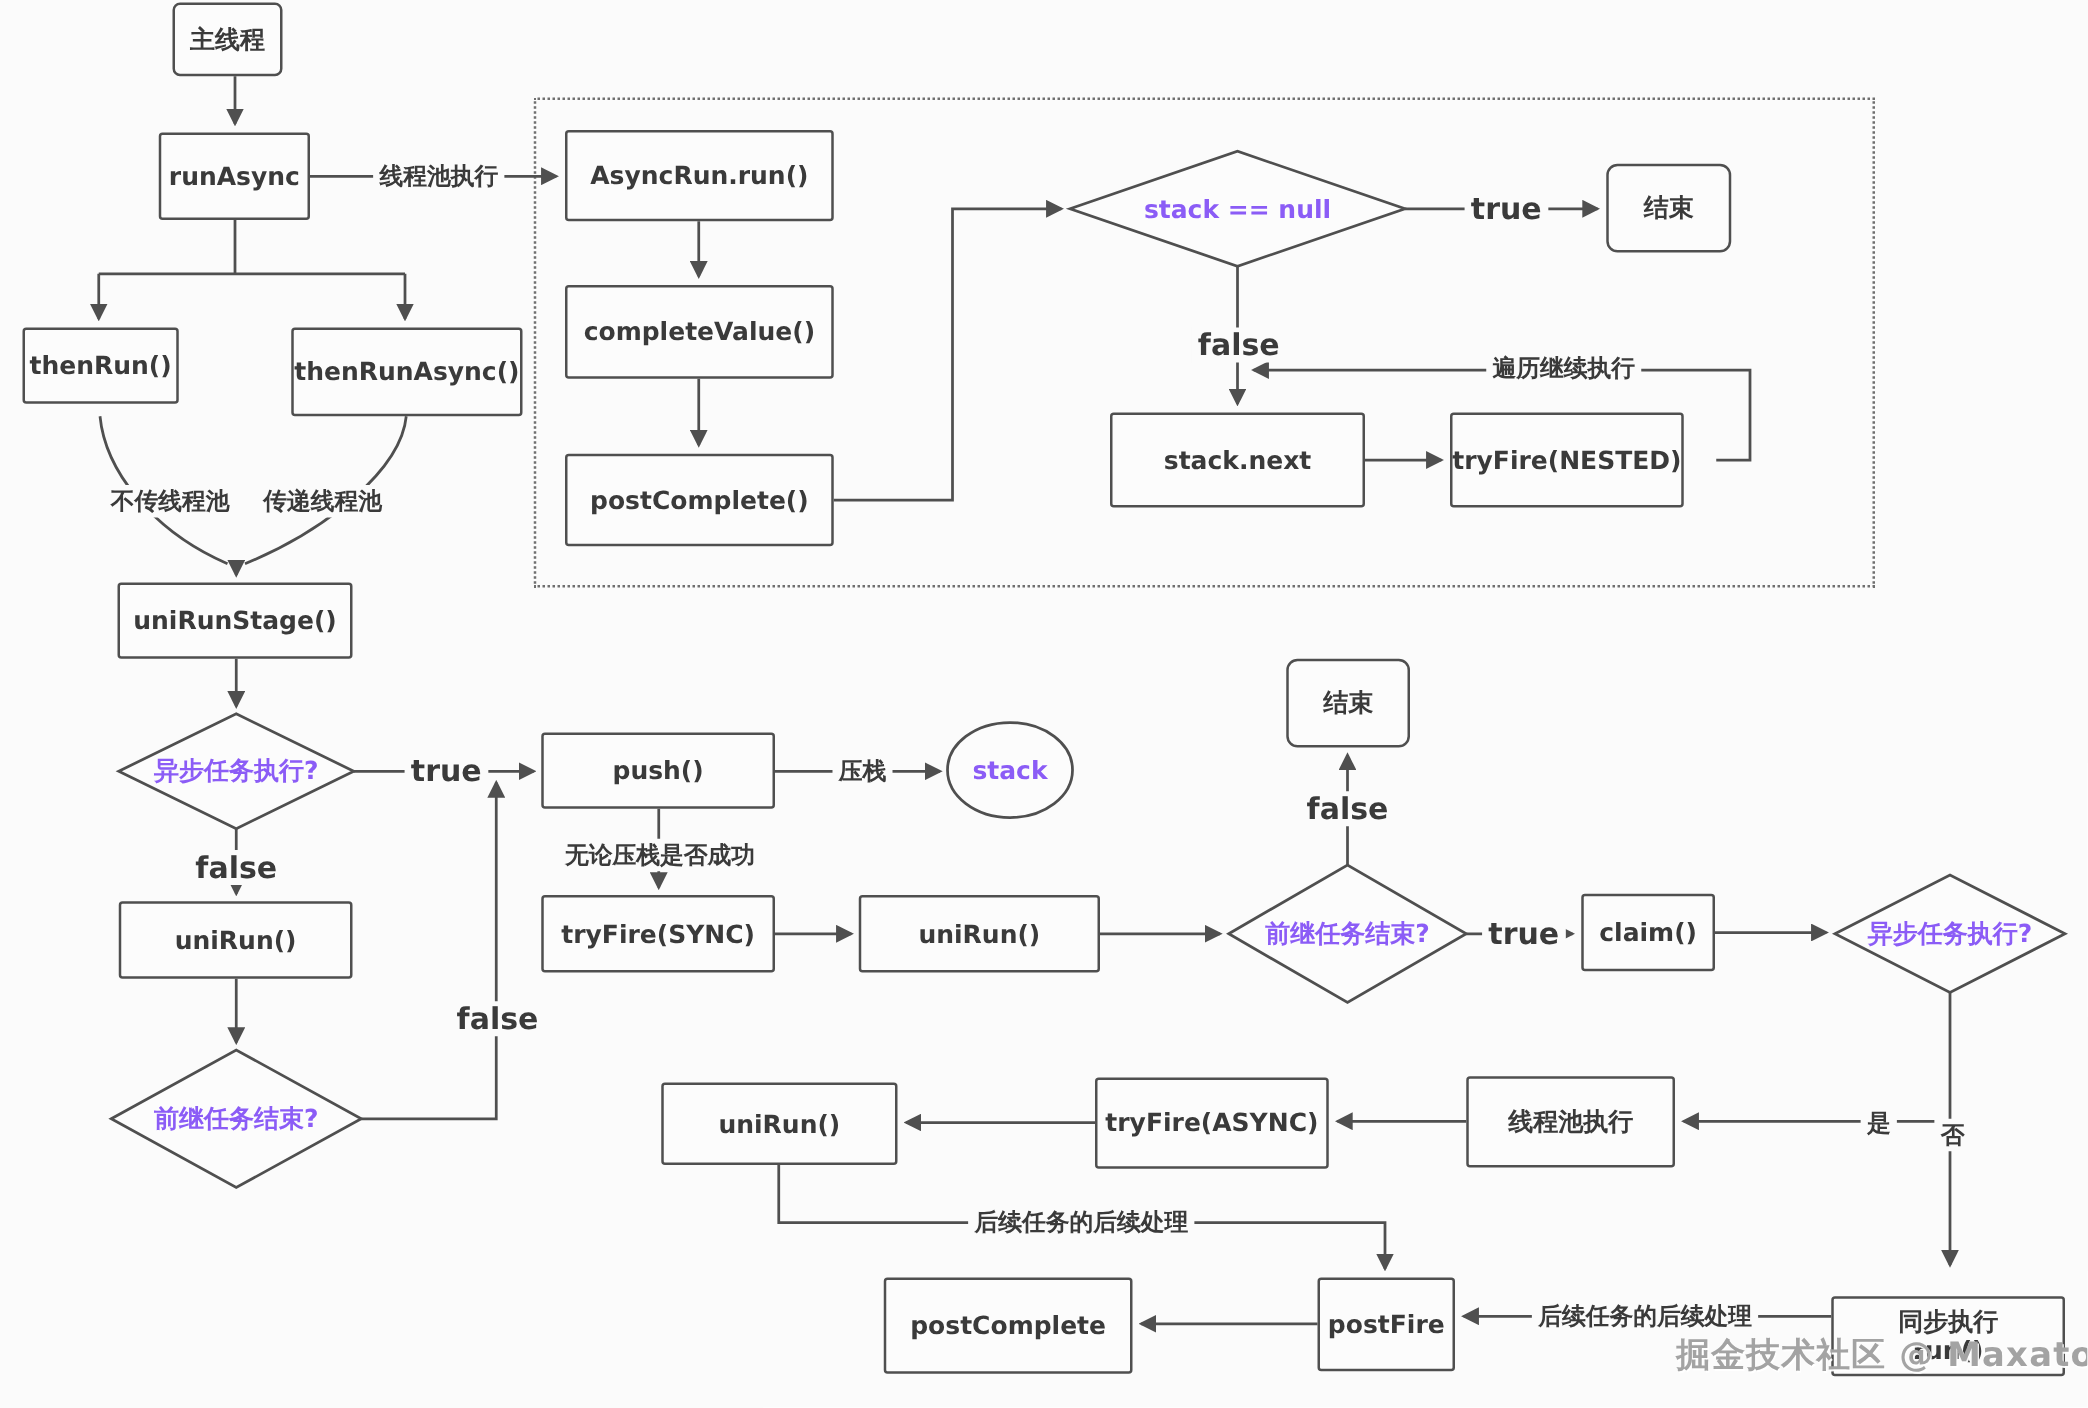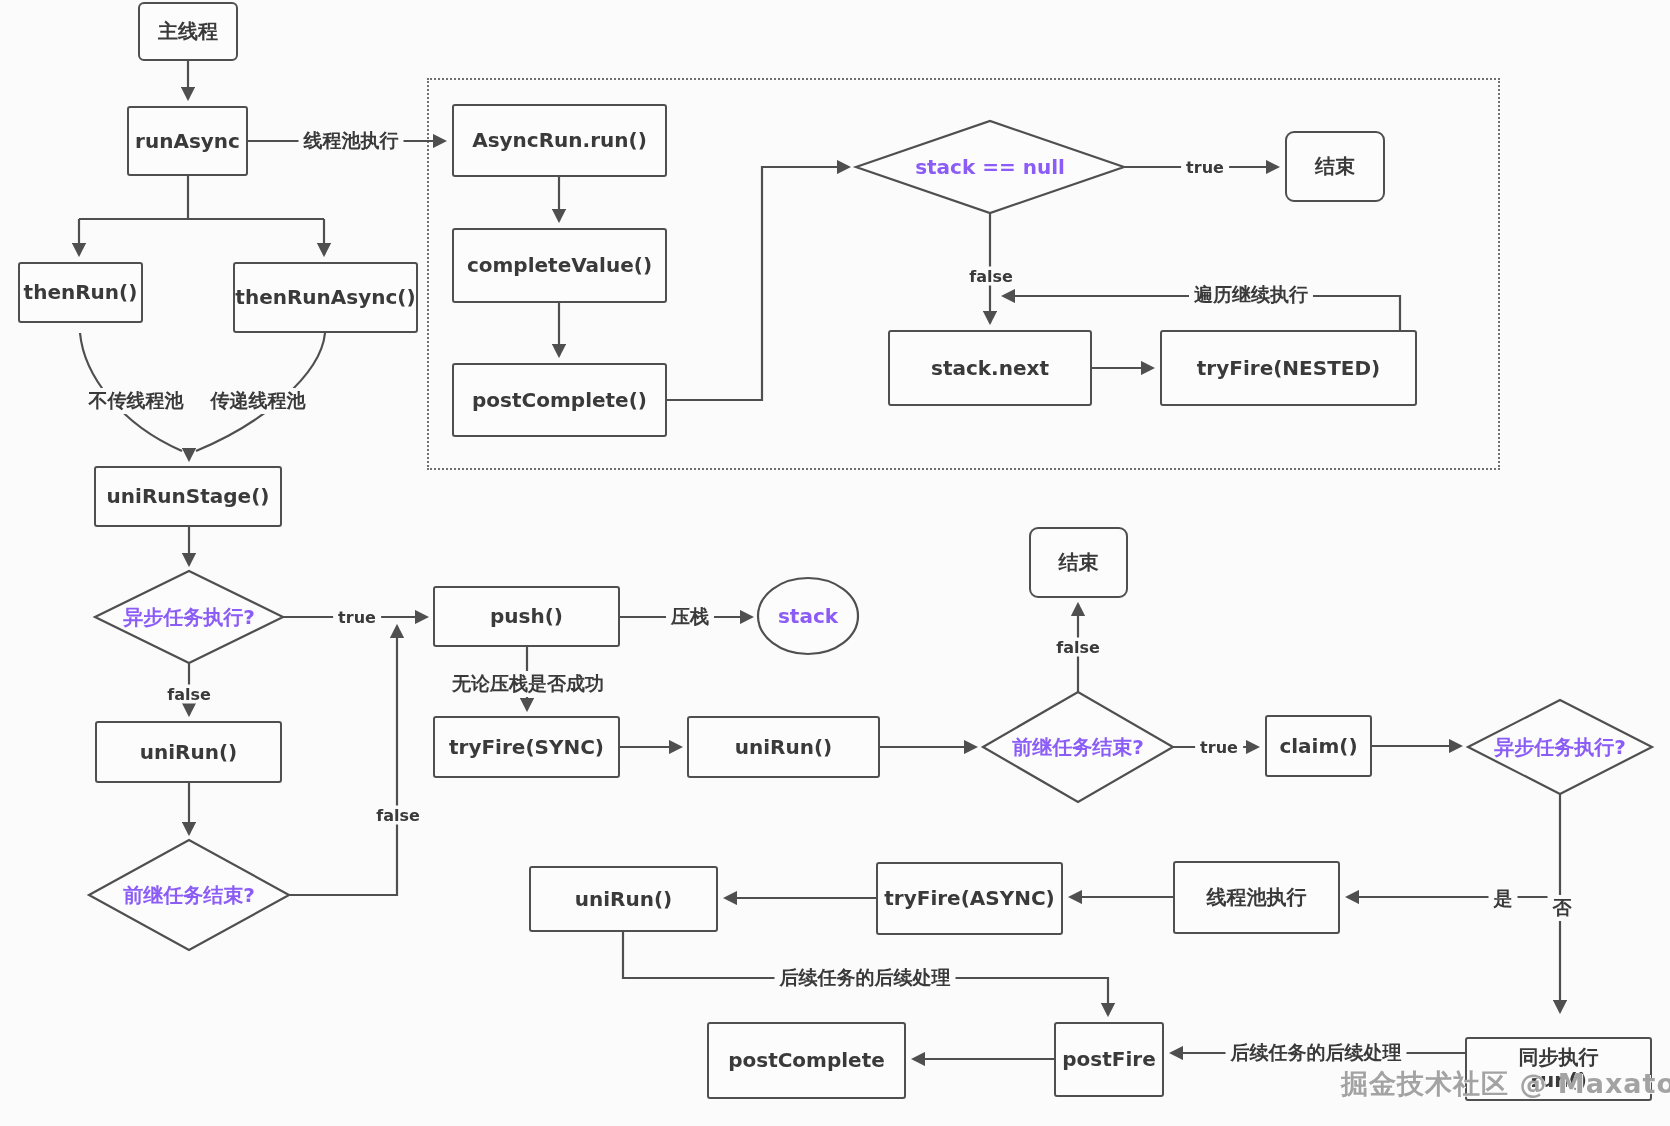--- a/index.html
+++ b/index.html
@@ -17,21 +17,21 @@
   }
   .node.rounded{border-radius:9px;}
   .dlabel{
     position:absolute;transform:translate(-50%,-50%);font-weight:bold;font-size:20px;
     color:#8b5cf6;white-space:nowrap;z-index:4;text-align:center;
   }
   .edge-label{
     position:absolute;transform:translate(-50%,-50%);font-size:19px;font-weight:bold;
     color:#3a3a3a;background:#fbfbfb;padding:0 5px;white-space:nowrap;z-index:3;
   }
-  .edge-label.tf{font-size:16px;}
+  .edge-label.tf{font-size:24px;}
   .watermark{
     position:absolute;left:1341px;top:1066px;font-size:27px;font-weight:bold;
     color:#a3a3a3;letter-spacing:1px;white-space:nowrap;z-index:6;
     text-shadow:1px 1px 0 rgba(255,255,255,.95);
   }
 </style>
 </head>
 <body>
 
 <div class="canvas">
@@ -114,21 +114,21 @@
     <g stroke="#4f4f4f" stroke-width="2.2" fill="#fcfcfc">
       <polygon points="95,617 189,571 283,617 189,663"></polygon>
       <polygon points="89,895 189,840 289,895 189,950"></polygon>
       <polygon points="983,747 1078,692 1173,747 1078,802"></polygon>
       <polygon points="1468,747 1560,700 1652,747 1560,794"></polygon>
       <polygon points="856,167 990,121 1124,167 990,213"></polygon>
       <ellipse cx="808" cy="616" rx="50" ry="38"></ellipse>
     </g>
   </svg>
 
-  <div class="node" style="left:138px;top:2px;width:100px;height:59px;border-radius:6px;">
+  <div class="node" style="left:138px;top:2px;width:88px;height:59px;border-radius:6px;">
     <span>主线程</span>
     </div>
 
   <div class="node" style="left:127px;top:106px;width:121px;height:70px;">
     <span>runAsync</span>
     </div>
 
   <div class="node" style="left:18px;top:262px;width:125px;height:61px;">
     <span>thenRun()</span>
     </div>
@@ -178,21 +178,21 @@
     </div>
 
   <div class="node rounded" style="left:1285px;top:131px;width:100px;height:71px;">
     <span>结束</span>
     </div>
 
   <div class="node" style="left:888px;top:330px;width:204px;height:76px;">
     <span>stack.next</span>
     </div>
 
-  <div class="node" style="left:1160px;top:330px;width:257px;height:76px;">
+  <div class="node" style="left:1160px;top:330px;width:187px;height:76px;">
     <span>tryFire(NESTED)</span>
     </div>
 
   <div class="node" style="left:529px;top:866px;width:189px;height:66px;">
     <span>uniRun()</span>
     </div>
 
   <div class="node" style="left:876px;top:862px;width:187px;height:73px;">
     <span>tryFire(ASYNC)</span>
     </div>

